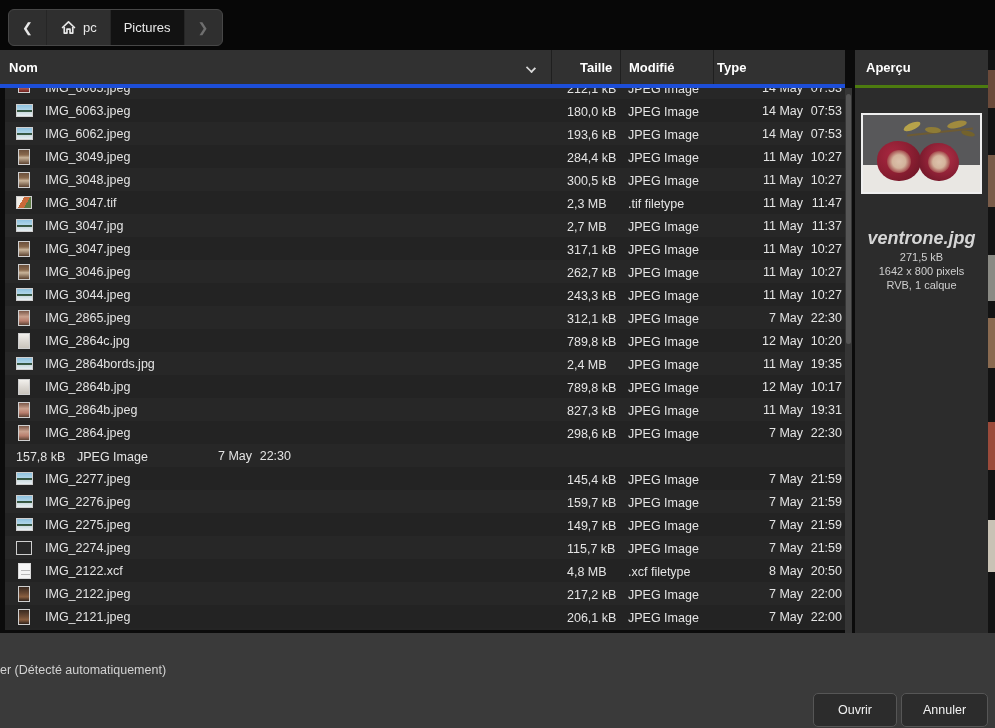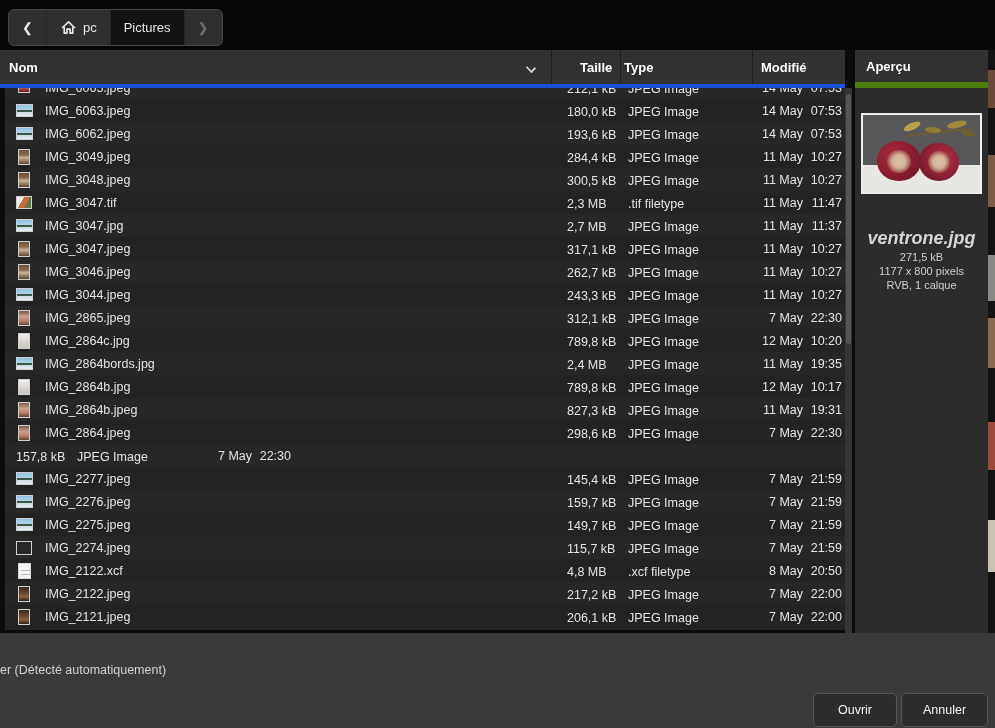--- a/index.html
+++ b/index.html
@@ -27,21 +27,21 @@
   .hcell + .hcell { border-left:1px solid #1f1f1f; }
   .h-nom { width:551px; padding-left:9px; }
   .h-taille { width:69px; padding-left:28px; }
   .h-type { width:132px; padding-left:3px; }
   .h-mod { width:93px; padding-left:8px; }
   .sort-chevron { position:absolute; right:16px; top:14px; width:8px; height:8px;
                   border-right:2px solid #d9d9d9; border-bottom:2px solid #d9d9d9;
                   transform:rotate(45deg) scale(1,0.8); }
   .h-apercu { position:absolute; left:855px; top:50px; width:133px; height:38px; display:flex;
               align-items:center; padding-left:11px; background:#313131; color:#fff;
-              font-size:13px; font-weight:bold; border-bottom:6px solid #4d7c0f; }
+              font-size:13px; font-weight:bold; border-bottom:3px solid #4d7c0f; }
 
   
   .listarea { position:absolute; left:5px; top:88px; width:845px; height:542px;
               background:#242424; overflow:hidden; }
   .listinner { position:relative; top:-12px; }
   .frow { display:flex; align-items:center; height:23px; cursor:pointer; }
   .frow:nth-child(odd) { background:#272727; }
   .frow:nth-child(even) { background:#232323; }
   .c-name { width:551px; display:flex; align-items:center; padding-left:10px; overflow:hidden; }
   .c-size { width:69px; padding-left:11px; }
@@ -142,25 +142,25 @@
   </div>
 
   <div class="headerbar">
     <div class="hcell h-nom">
       <span>Nom</span>
       <span class="sort-chevron"></span>
     </div>
     <div class="hcell h-taille">
       <span>Taille</span>
     </div>
+    <div class="hcell h-mod">
+      <span>Modifié</span>
+    </div>
     <div class="hcell h-type">
       <span>Type</span>
-    </div>
-    <div class="hcell h-mod">
-      <span>Modifié</span>
     </div>
   </div>
   <div class="h-apercu">
     <span>Aperçu</span>
   </div>
 
   <div class="listarea">
     <div class="listinner" id="rows">
         <div class="frow">
       <div class="c-name">
@@ -510,21 +510,21 @@
       <div class="pom left">
           <div class="flesh"></div>
         </div>
       <div class="pom right">
           <div class="flesh"></div>
         </div>
     </div>
     <div class="pfname">ventrone.jpg</div>
     <div class="pinfo">
       <div>271,5 kB</div>
-      <div>1177 x 800 pixels</div>
+      <div>1642 x 800 pixels</div>
       <div>RVB, 1 calque</div>
     </div>
   </div>
 
   <div class="sliver">
     <div style="top:20px;height:38px;background:#6b4a3a;"></div>
     <div style="top:105px;height:52px;background:#7a5c49;"></div>
     <div style="top:205px;height:46px;background:#8a8a84;"></div>
     <div style="top:268px;height:50px;background:#8a6a50;"></div>
     <div style="top:372px;height:48px;background:#9b4a3a;"></div>

